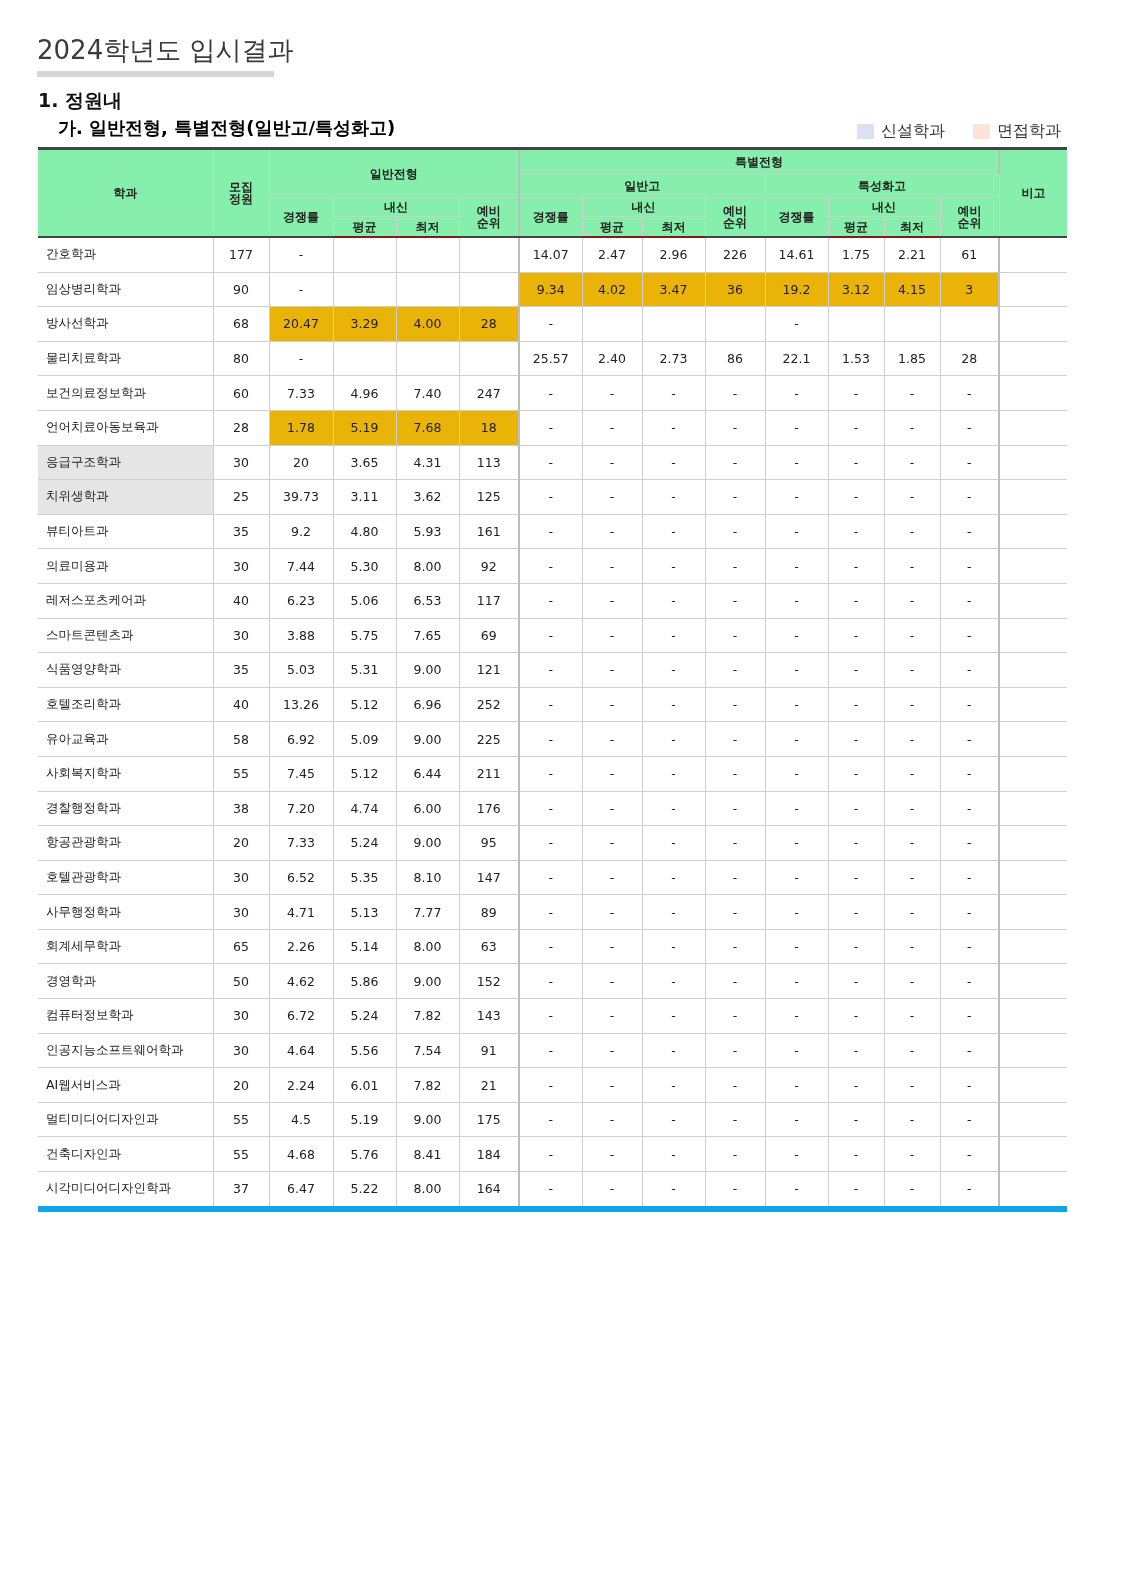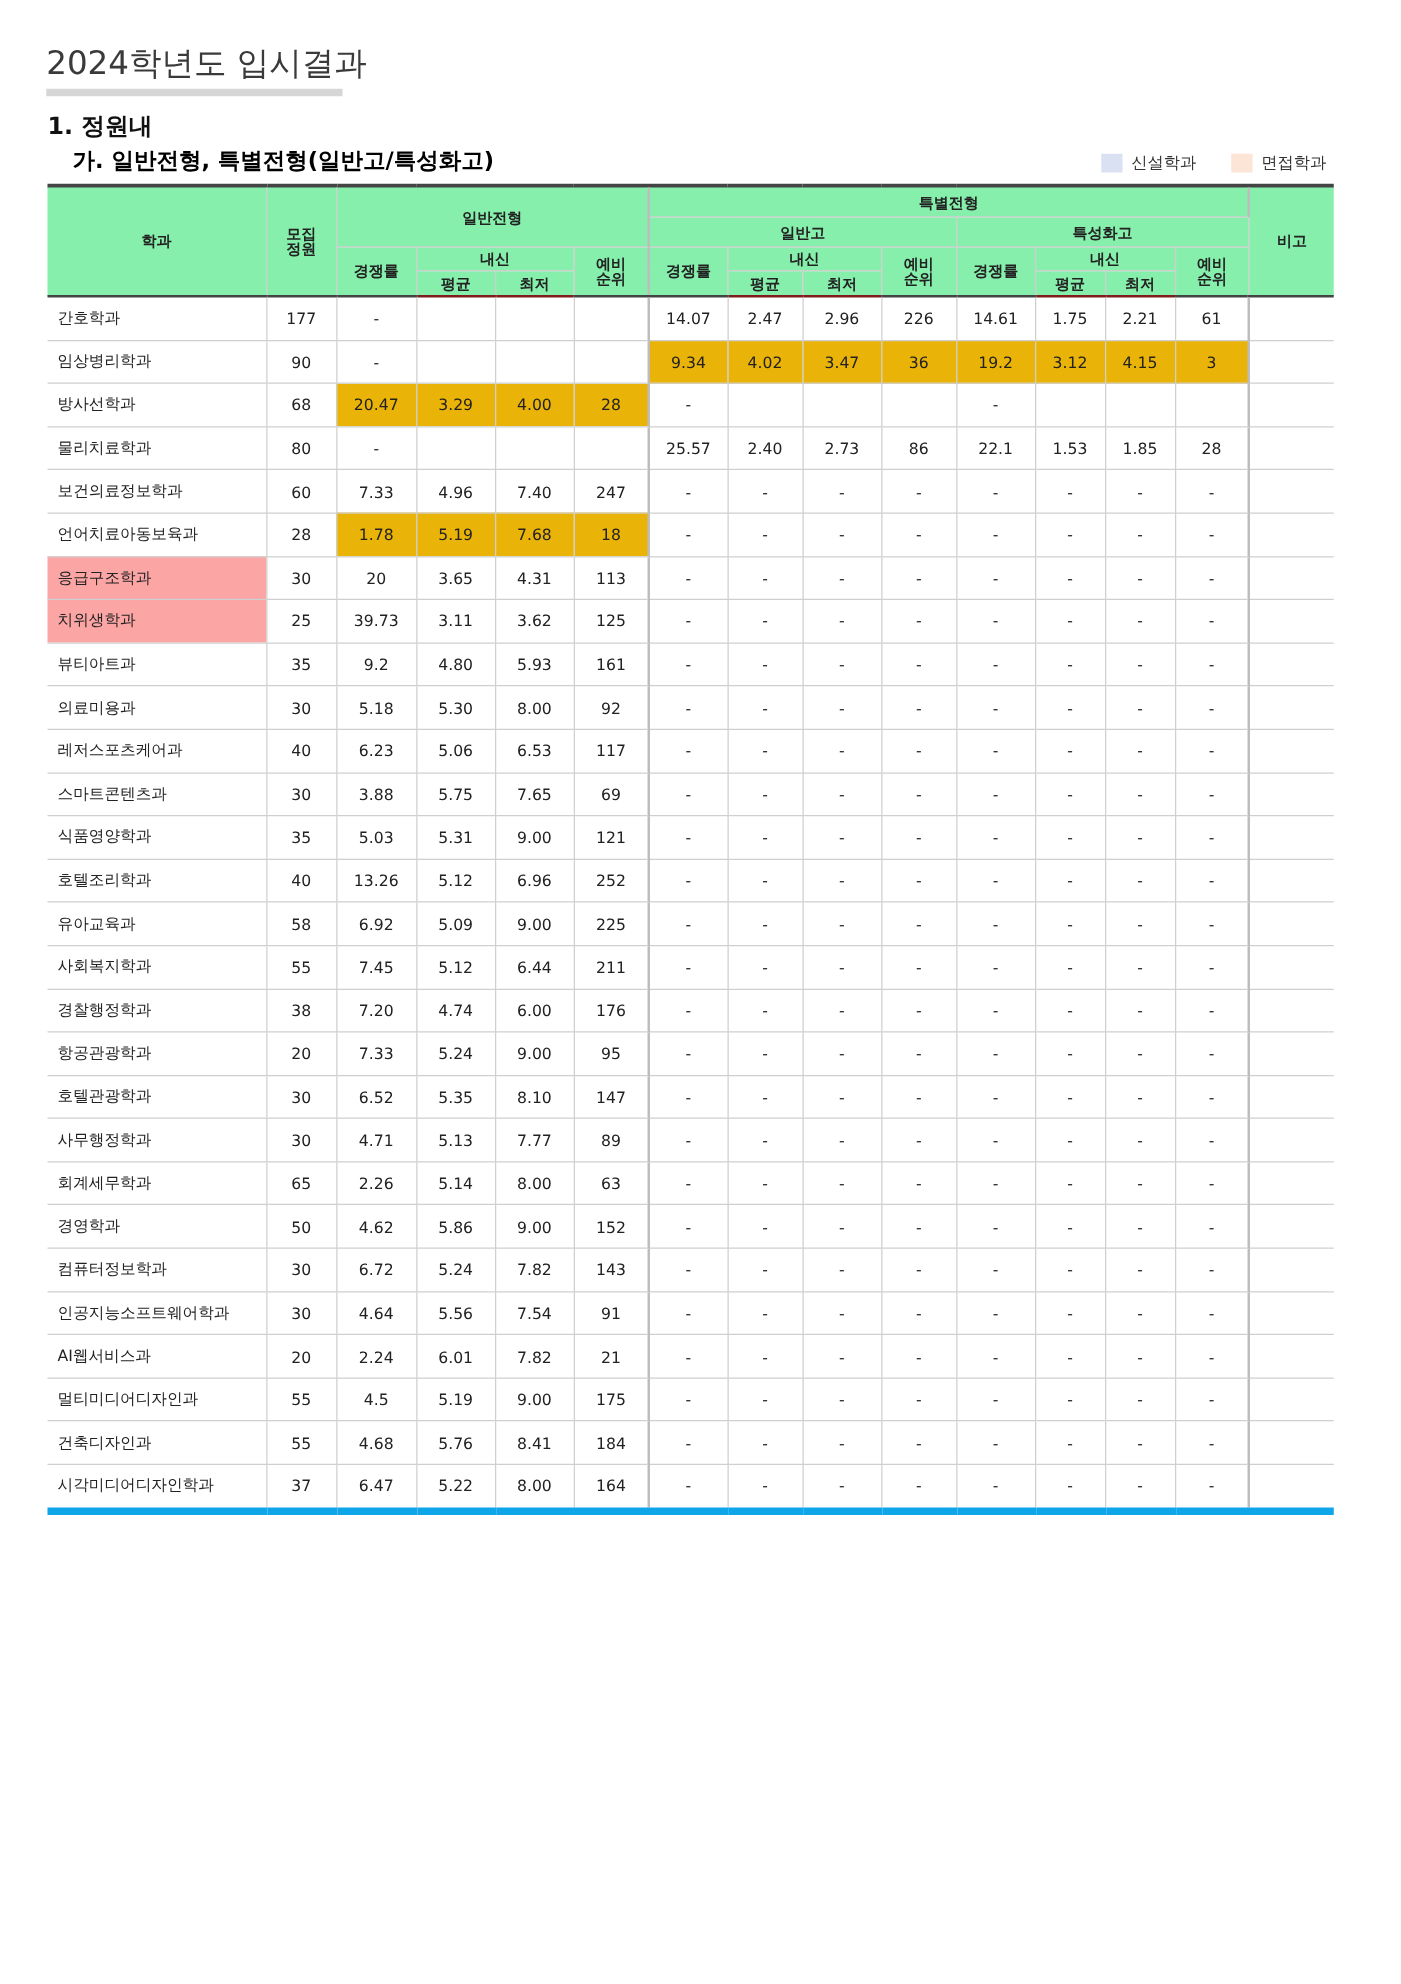--- a/index.html
+++ b/index.html
@@ -1,39 +1,39 @@
 <!DOCTYPE html>
 <html><head>
 <meta charset="utf-8">
 <style>
   html, body { margin: 0; padding: 0; background: #ffffff; }
   body { width: 1121px; height: 1587px; position: relative; font-family: "DejaVu Sans", "Liberation Sans", sans-serif; color: #222; }
   .doc-title { position: absolute; left: 37px; top: 33px; font-size: 26px; font-weight: normal; color: #3a3a3a; letter-spacing: 0px; }
   .doc-title-bar { position: absolute; left: 37px; top: 71px; width: 237px; height: 6px; background: #d6d6d6; }
   .sec1 { position: absolute; left: 38px; top: 88px; font-size: 19px; font-weight: bold; color: #111; }
   .sec1a { position: absolute; left: 58px; top: 116px; font-size: 18px; font-weight: bold; color: #000000; }
-  .legend { position: absolute; top: 121px; right: 60px; display: flex; align-items: center; font-size: 13px; color: #333; }
+  .legend { position: absolute; top: 121px; right: 60px; display: flex; align-items: center; font-size: 16px; color: #333; }
   .legend .sw { width: 17px; height: 15px; display: inline-block; margin-right: 7px; }
   .legend .item { display: flex; align-items: center; margin-left: 28px; }
   table.res { position: absolute; left: 38px; top: 147px; border-collapse: collapse; table-layout: fixed; width: 1029px; font-size: 12.5px; }
   table.res th, table.res td { border: 1px solid #cfcfcf; text-align: center; padding: 0; }
   table.res thead th { background: #86efac; font-weight: bold; font-size: 12px; color: #222; line-height: 12px; }
   table.res thead tr:first-child th { border-top: 3px solid #444; }
   table.res thead tr.h1 th { height: 23px; }
   table.res thead tr.h2 th { height: 23px; }
   table.res thead tr.h3 th { height: 18px; }
   table.res thead tr.h4 th { height: 19px; border-bottom: 2px solid #7f1d1d; }
   table.res thead th.rowspan-bot { border-bottom: 2px solid #444; }
   table.res tbody td { height: 33.6px; font-size: 12.5px; color: #222; }
   table.res tbody td.name { text-align: left; padding-left: 8px; }
   table.res tbody tr:last-child td { border-bottom: 6px solid #0ea5e9; }
   table.res th.sep, table.res td.sep { border-right: 2px solid #bdbdbd; }
   table.res tr > *:first-child { border-left: none; }
   table.res tr > *:last-child { border-right: none; }
-  .new-dept { background: #fca5a5; }
+  .new-dept { background: #e5e5e5; }
   .interview { background: #eab308; }
 </style>
 </head>
 <body>
 
 <div class="doc-title">2024학년도  입시결과</div>
 <div class="doc-title-bar"></div>
 <div class="sec1">1.  정원내</div>
 <div class="sec1a">가.  일반전형,  특별전형(일반고/특성화고)</div>
 
@@ -248,21 +248,21 @@
         <td>-</td>
         <td>-</td>
         <td>-</td>
         <td>-</td>
         <td class="sep">-</td>
         <td></td>
       </tr>
       <tr>
         <td class="name">의료미용과</td>
         <td>30</td>
-        <td>5.18</td>
+        <td>7.44</td>
         <td>5.30</td>
         <td>8.00</td>
         <td class="sep">92</td>
         <td>-</td>
         <td>-</td>
         <td>-</td>
         <td>-</td>
         <td>-</td>
         <td>-</td>
         <td>-</td>

